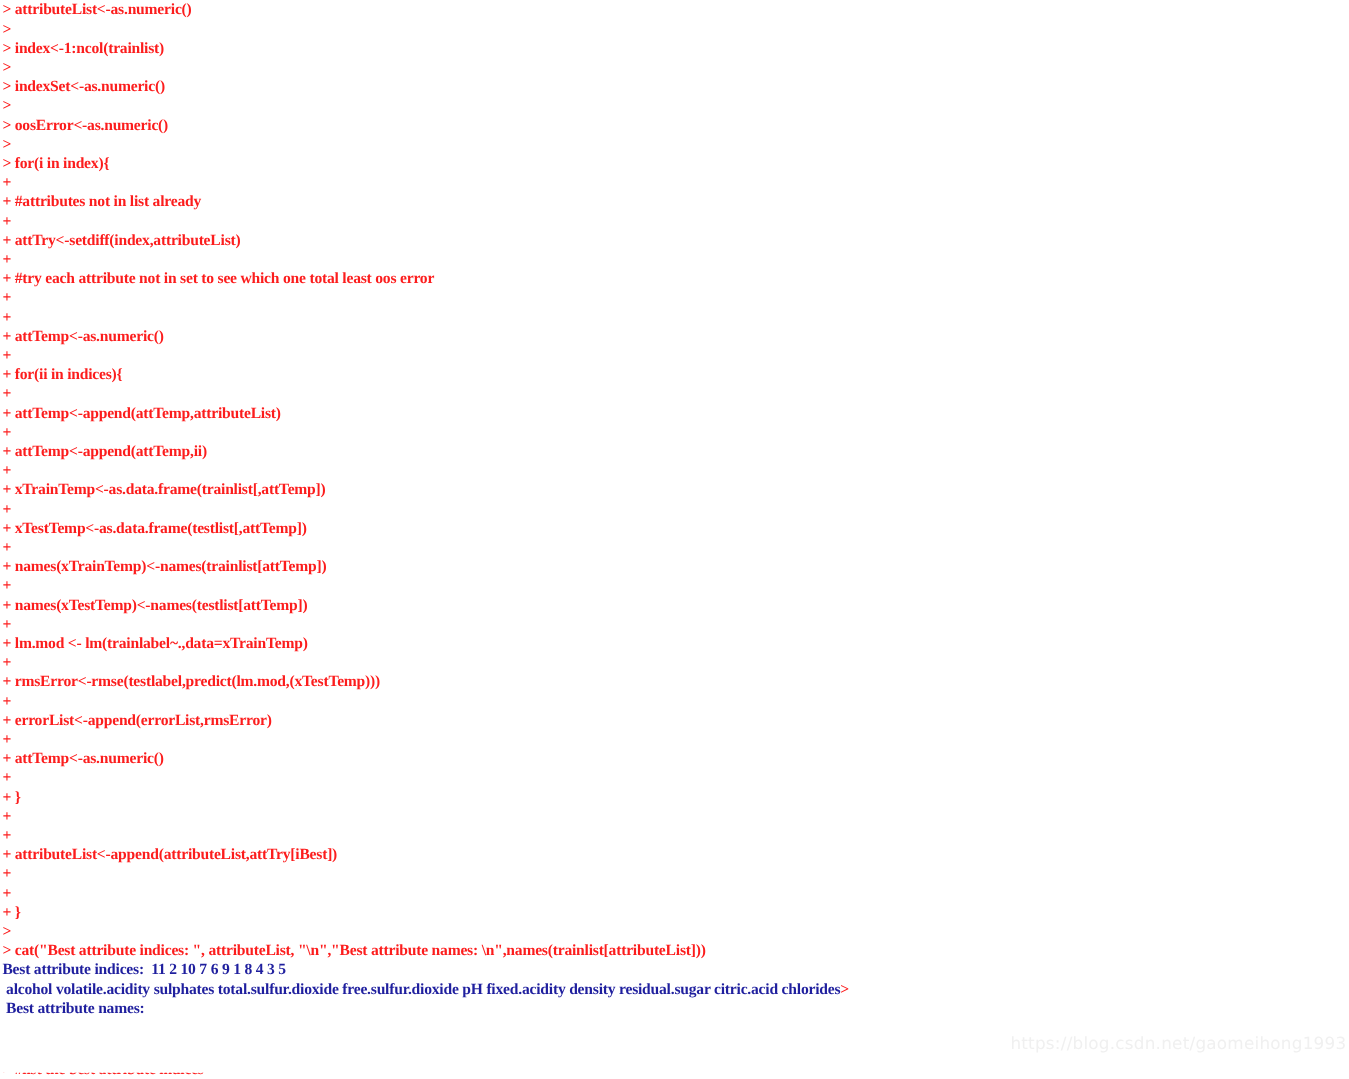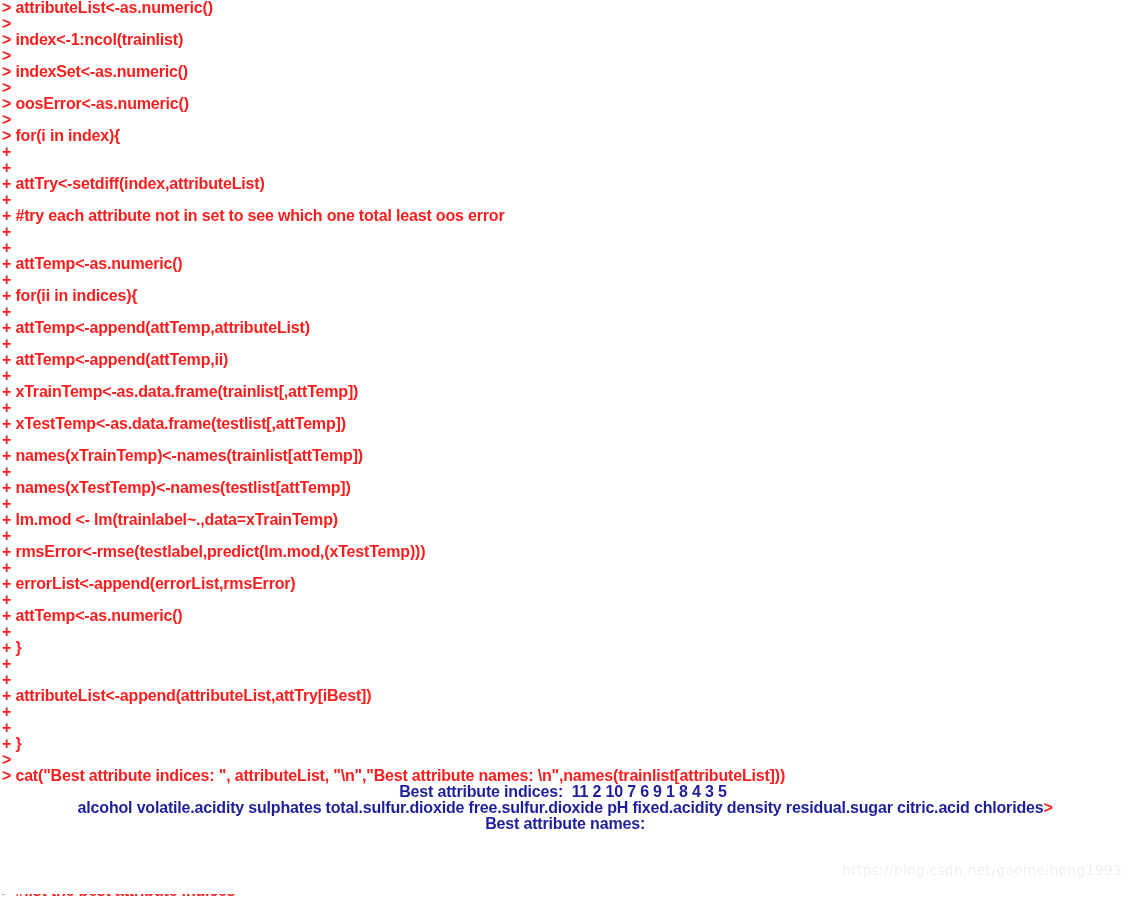--- a/index.html
+++ b/index.html
@@ -19,37 +19,36 @@
     position: absolute;
     top: 0;
     left: 0;
     width: 1124px;
     height: 899px;
     padding: 0;
     box-sizing: border-box;
     overflow: hidden;
   }
   .line {
-    font-family: Liberation Sans, sans-serif;
-    font-size: 16px;
+    font-family: Liberation Serif, serif;
+    font-size: 13px;
     line-height: 16px;
     height: 16px;
     white-space: pre;
     letter-spacing: -0.18px;
     padding-left: 2px;
     font-weight: 700;
     -webkit-font-smoothing: none;
   }
   .line.cmd {
     color: #fc1d1d;
   }
   .line.out {
     color: #1f1f9e;
     font-weight: 700;
-    text-align: center;
   }
   .line.mixed .tail-caret {
     color: #fc1d1d;
   }
   #watermark {
     position: absolute;
     left: 842px;
     top: 862px;
     font-family: "DejaVu Sans", "Liberation Sans", sans-serif;
     font-size: 14px;
@@ -78,20 +77,21 @@
     <div class="line cmd">&gt; attributeList&lt;-as.numeric()</div>
     <div class="line cmd">&gt;</div>
     <div class="line cmd">&gt; index&lt;-1:ncol(trainlist)</div>
     <div class="line cmd">&gt;</div>
     <div class="line cmd">&gt; indexSet&lt;-as.numeric()</div>
     <div class="line cmd">&gt;</div>
     <div class="line cmd">&gt; oosError&lt;-as.numeric()</div>
     <div class="line cmd">&gt;</div>
     <div class="line cmd">&gt; for(i in index){</div>
     <div class="line cmd">+</div>
+    <div class="line cmd">+ #attributes not in list already</div>
     <div class="line cmd">+</div>
     <div class="line cmd">+ attTry&lt;-setdiff(index,attributeList)</div>
     <div class="line cmd">+</div>
     <div class="line cmd">+ #try each attribute not in set to see which one total least oos error</div>
     <div class="line cmd">+</div>
     <div class="line cmd">+</div>
     <div class="line cmd">+ attTemp&lt;-as.numeric()</div>
     <div class="line cmd">+</div>
     <div class="line cmd">+ for(ii in indices){</div>
     <div class="line cmd">+</div>

